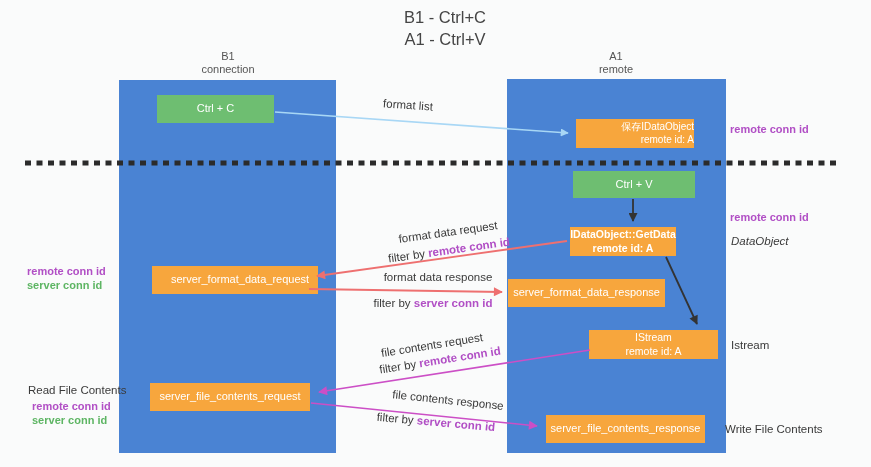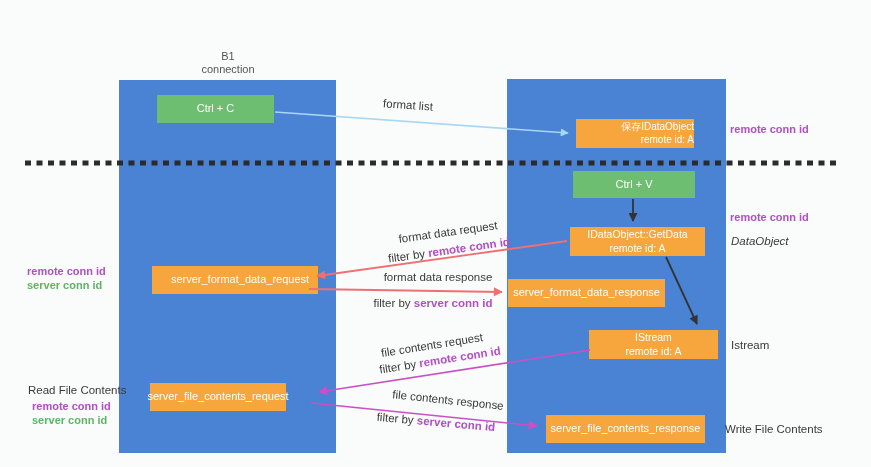--- a/index.html
+++ b/index.html
@@ -27,61 +27,69 @@
   .greentxt{color:#5db563;font-weight:bold;}
   .bold{font-weight:bold;font-size:11px;}
 
   svg.overlay{position:absolute;left:0;top:0;z-index:5;pointer-events:none;}
 </style>
 </head>
 <body>
 
 <div id="stage">
 
+  <div class="title">
+    <div>B1 - Ctrl+C</div>
+    <div>A1 - Ctrl+V</div>
+  </div>
 
   <div class="lane-header" style="left:128px;top:50px;">
     <div>B1</div>
     <div>connection</div>
+  </div>
+  <div class="lane-header" style="left:516px;top:50px;">
+    <div>A1</div>
+    <div>remote</div>
   </div>
 
   <div class="lane" style="left:119px;top:80px;width:217px;height:373px;"></div>
   <div class="lane" style="left:507px;top:79px;width:219px;height:374px;"></div>
 
   <div class="node green fs11" style="left:157px;top:95px;width:117px;height:28px;">
     <span class="l1">Ctrl + C</span>
   </div>
 
   <div class="node orange fs10" style="left:576px;top:119px;width:118px;height:29px;align-items:flex-end;">
     <span class="l1">保存IDataObject</span>
     <span class="l2">remote id: A</span>
   </div>
 
   <div class="node green fs11" style="left:573px;top:171px;width:122px;height:27px;">
     <span class="l1">Ctrl + V</span>
   </div>
 
-  <div class="node orange fs105" style="left:570px;top:227px;width:135px;height:29px;">
+  <div class="node orange fs105" style="left:570px;top:227px;width:106px;height:29px;font-weight:bold;">
     <span class="l1">IDataObject::GetData</span>
     <span class="l2">remote id: A</span>
   </div>
 
   <div class="node orange fs11" style="left:152px;top:266px;width:156px;height:28px;padding-left:10px;">
     <span class="l1">server_format_data_request</span>
   </div>
 
   <div class="node orange fs11" style="left:508px;top:279px;width:157px;height:28px;justify-content:center;">
     <span class="l1">server_format_data_response</span>
   </div>
 
   <div class="node orange fs105" style="left:589px;top:330px;width:129px;height:29px;">
     <span class="l1">IStream</span>
     <span class="l2">remote id: A</span>
   </div>
 
-  <div class="node orange fs11" style="left:150px;top:383px;width:136px;height:28px;">
+  <div class="node orange fs11" style="left:150px;top:383px;width:160px;height:28px;">
     <span class="l1">server_file_contents_request</span>
   </div>
 
   <div class="node orange fs11" style="left:546px;top:415px;width:159px;height:28px;">
     <span class="l1">server_file_contents_response</span>
   </div>
 
   <svg class="overlay" width="871" height="467" viewBox="0 0 871 467">
     <defs>
       <marker id="mblue" viewBox="0 0 10 10" refX="9" refY="5" markerWidth="10" markerHeight="8" orient="auto" markerUnits="userSpaceOnUse">

